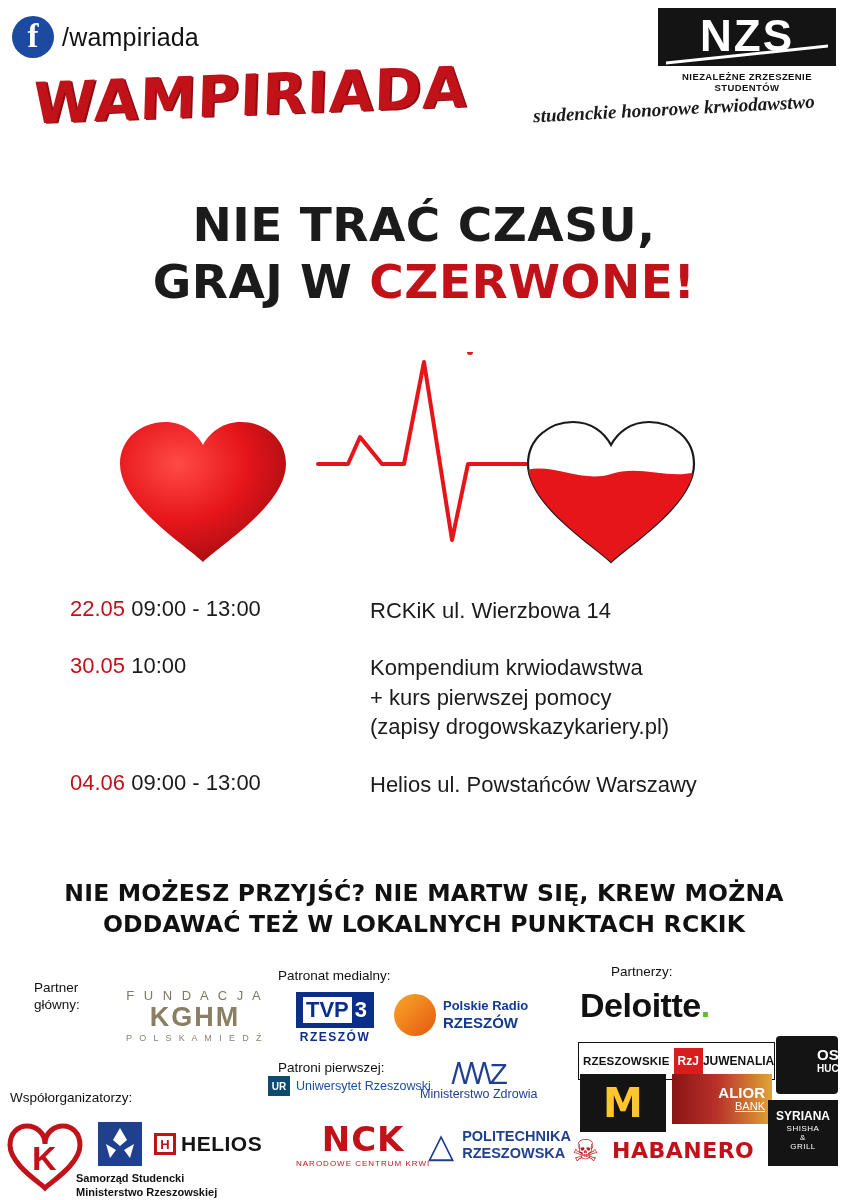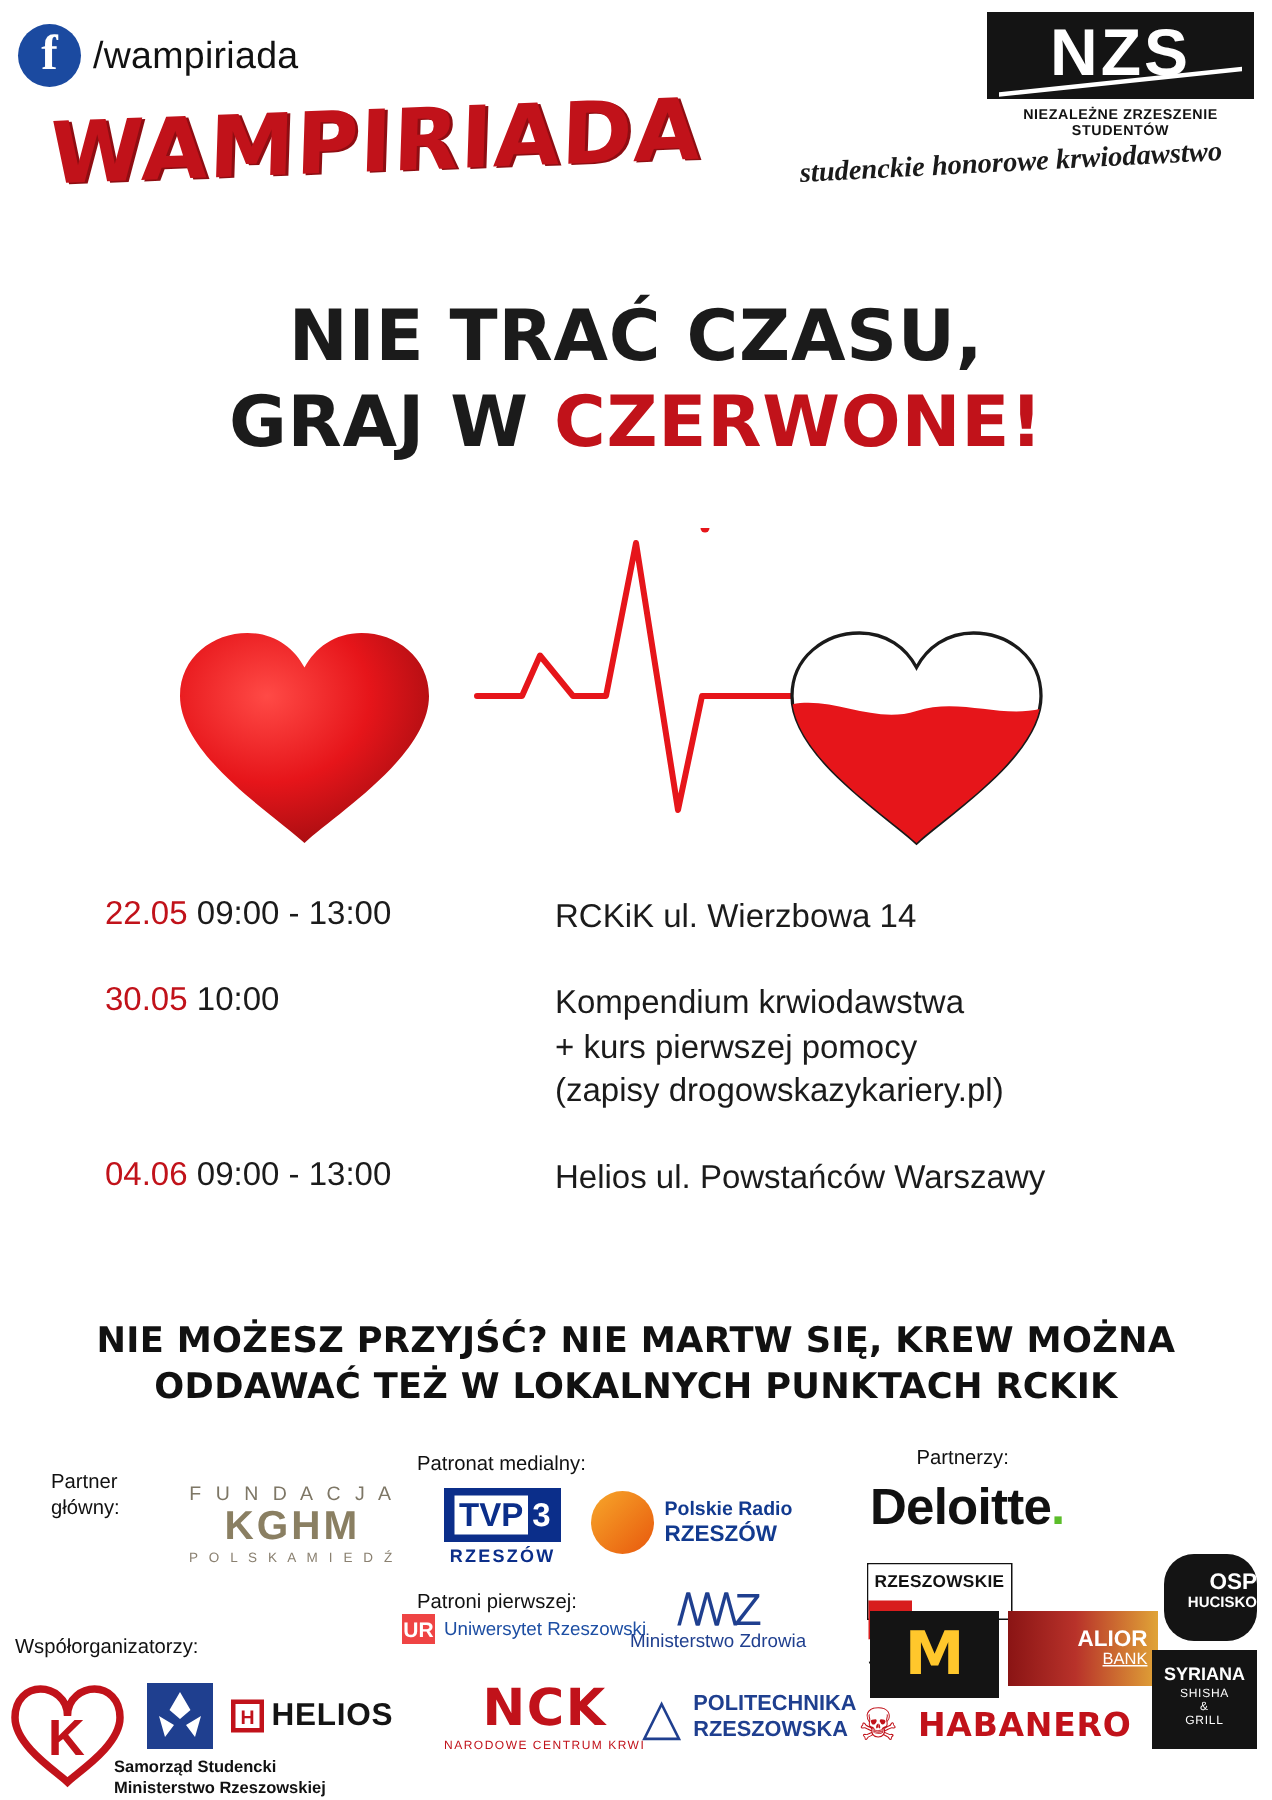--- a/index.html
+++ b/index.html
@@ -191,33 +191,32 @@
 
   .deloitte {
     position: absolute; left: 580px; top: 36px;
     font-family: "Liberation Sans", sans-serif;
     font-weight: bold; font-size: 34px; color: #111111; letter-spacing: -.5px;
   }
   .deloitte .dot { color: #5bbd2a; }
 
   .juwenalia {
     position: absolute; left: 578px; top: 92px;
-    display: flex; align-items: flex-start; height: 38px;
+    display: flex; align-items: center; height: 38px;
     border: 1px solid #111;
-    flex-direction: column;
   }
   .juw-a { background: #ffffff; color: #111; font-size: 11.5px; font-weight: bold; padding: 6px 4px; letter-spacing: .2px; }
   .juw-b { background: #d81d1d; color: #ffffff; font-size: 12px; font-weight: bold; padding: 6px 4px; }
   .juw-c { background: #ffffff; color: #111; font-size: 12px; font-weight: bold; padding: 6px 0; }
 
   .osp {
     position: absolute; right: 10px; top: 86px;
-    width: 62px; height: 58px; background: #141414; border-radius: 20px;
-    color: #ffffff; text-align: right; font-size: 10px; font-weight: bold;
-    padding-top: 10px; line-height: 1.15;
+    width: 62px; height: 58px; background: #141414; border-radius: 4px;
+    color: #ffffff; text-align: left; font-size: 10px; font-weight: bold;
+    padding-top: 10px; line-height: 1.15; padding-left: 41px;
   }
   .osp .big { font-size: 15px; }
 
   .mcd {
     position: absolute; left: 580px; top: 124px;
     width: 86px; height: 58px; background: #141414;
     display: flex; align-items: center; justify-content: center;
   }
   .mcd .m {
     color: #ffc72c; font-family: "DejaVu Sans", sans-serif;
@@ -245,22 +244,22 @@
     color: #c1121a; font-weight: bold; font-size: 22px;
     font-family: "DejaVu Sans", sans-serif; letter-spacing: .5px;
   }
   .skull {
     position: absolute; left: 572px; top: 186px;
     font-size: 30px; color: #c1121a; line-height: 1;
   }
 
   .ur { position: absolute; left: 268px; top: 126px; display: flex; align-items: center; gap: 6px; }
   .ur-mark {
-    width: 22px; height: 20px; background: #ef4444; color: #fff;
-    font-size: 14px; font-weight: bold; display: flex; align-items: center; justify-content: center;
+    width: 22px; height: 20px; background: #0c4a6e; color: #fff;
+    font-size: 10px; font-weight: bold; display: flex; align-items: center; justify-content: center;
   }
   .ur-txt { font-size: 12.5px; color: #1d4ea3; }
 
   .mz { position: absolute; left: 420px; top: 110px; text-align: center; }
   .mz-sym { font-size: 30px; color: #1f3f8f; line-height: .9; letter-spacing: -2px; }
   .mz-txt { font-size: 12.5px; color: #1f3f8f; }
 
   .nck { position: absolute; left: 296px; top: 172px; text-align: center; }
   .nck-main {
     color: #c1121a; font-family: "DejaVu Sans", sans-serif;

